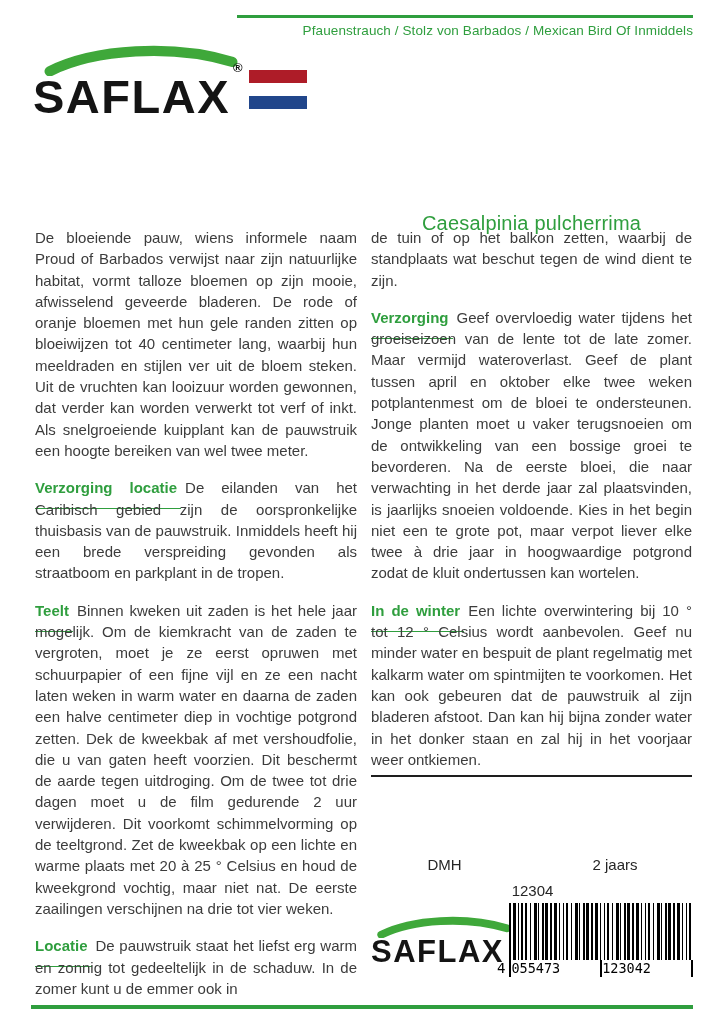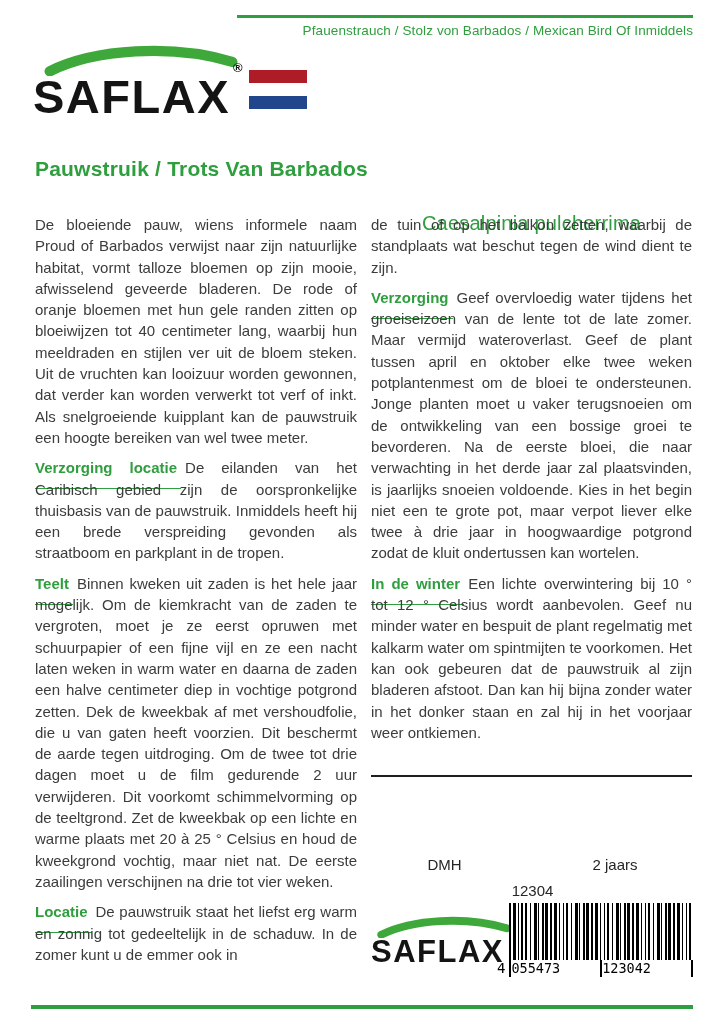--- a/index.html
+++ b/index.html
@@ -35,21 +35,21 @@
   .s-blue{background:#21468B;}
 
   
   .title{position:absolute;left:35px;top:157px;font-size:21px;font-weight:bold;color:var(--green);letter-spacing:.2px;}
   .latin{position:absolute;left:371px;top:186px;width:321px;text-align:center;font-size:20px;color:var(--green);letter-spacing:.2px;margin-top:26px;}
 
   
   .col{position:absolute;top:211px;font-size:15px;line-height:21.3px;color:var(--ink);text-align:justify;}
   .col-left{left:35px;width:322px;}
   .col-right{left:371px;width:321px;}
-  .para{margin:3px 0 9px 0;}
+  .para{margin:16px 0 9px 0;}
   .runin{color:var(--green);font-weight:bold;border-bottom:1.6px solid var(--green);padding-right:4px;margin-right:4px;padding-bottom:12px;}
 
   
   .divider{position:absolute;left:371px;width:321px;top:775px;height:2px;background:#1e1e1e;}
   .details{position:absolute;left:372px;top:852px;width:321px;font-size:15px;color:#262626;}
   .detail-row{display:flex;line-height:26px;justify-content:center;}
   .detail-label{width:165px;}
 
   
   .barcode{position:absolute;left:497px;top:903px;width:196px;display:flex;align-items:flex-end;}
@@ -81,21 +81,20 @@
     </svg>
     <div class="logo-text"><span>SAFLAX</span><sup>®</sup></div>
   </div>
 
   <div class="flag">
     <div class="s s-red"></div>
     <div class="s s-white"></div>
     <div class="s s-blue"></div>
   </div>
 
-  <div class="title">Pauwstruik / Trots Van Barbados</div>
   <div class="latin">Caesalpinia pulcherrima</div>
 
   <div class="col col-left">
     <p class="para">De bloeiende pauw, wiens informele naam Proud of Barbados verwijst naar zijn natuurlijke habitat, vormt talloze bloemen op zijn mooie, afwisselend geveerde bladeren. De rode of oranje bloemen met hun gele randen zitten op bloeiwijzen tot 40 centimeter lang, waarbij hun meeldraden en stijlen ver uit de bloem steken. Uit de vruchten kan looizuur worden gewonnen, dat verder kan worden verwerkt tot verf of inkt. Als snelgroeiende kuipplant kan de pauwstruik een hoogte bereiken van wel twee meter.</p>
     <p class="para">
       <span class="runin">Verzorging locatie</span><span>De eilanden van het Caribisch gebied zijn de oorspronkelijke thuisbasis van de pauwstruik. Inmiddels heeft hij een brede verspreiding gevonden als straatboom en parkplant in de tropen.</span>
     </p>
     <p class="para">
       <span class="runin">Teelt</span><span>Binnen kweken uit zaden is het hele jaar mogelijk. Om de kiemkracht van de zaden te vergroten, moet je ze eerst opruwen met schuurpapier of een fijne vijl en ze een nacht laten weken in warm water en daarna de zaden een halve centimeter diep in vochtige potgrond zetten. Dek de kweekbak af met vershoudfolie, die u van gaten heeft voorzien. Dit beschermt de aarde tegen uitdroging. Om de twee tot drie dagen moet u de film gedurende 2 uur verwijderen. Dit voorkomt schimmelvorming op de teeltgrond. Zet de kweekbak op een lichte en warme plaats met 20 à 25 ° Celsius en houd de kweekgrond vochtig, maar niet nat. De eerste zaailingen verschijnen na drie tot vier weken.</span>
     </p>

